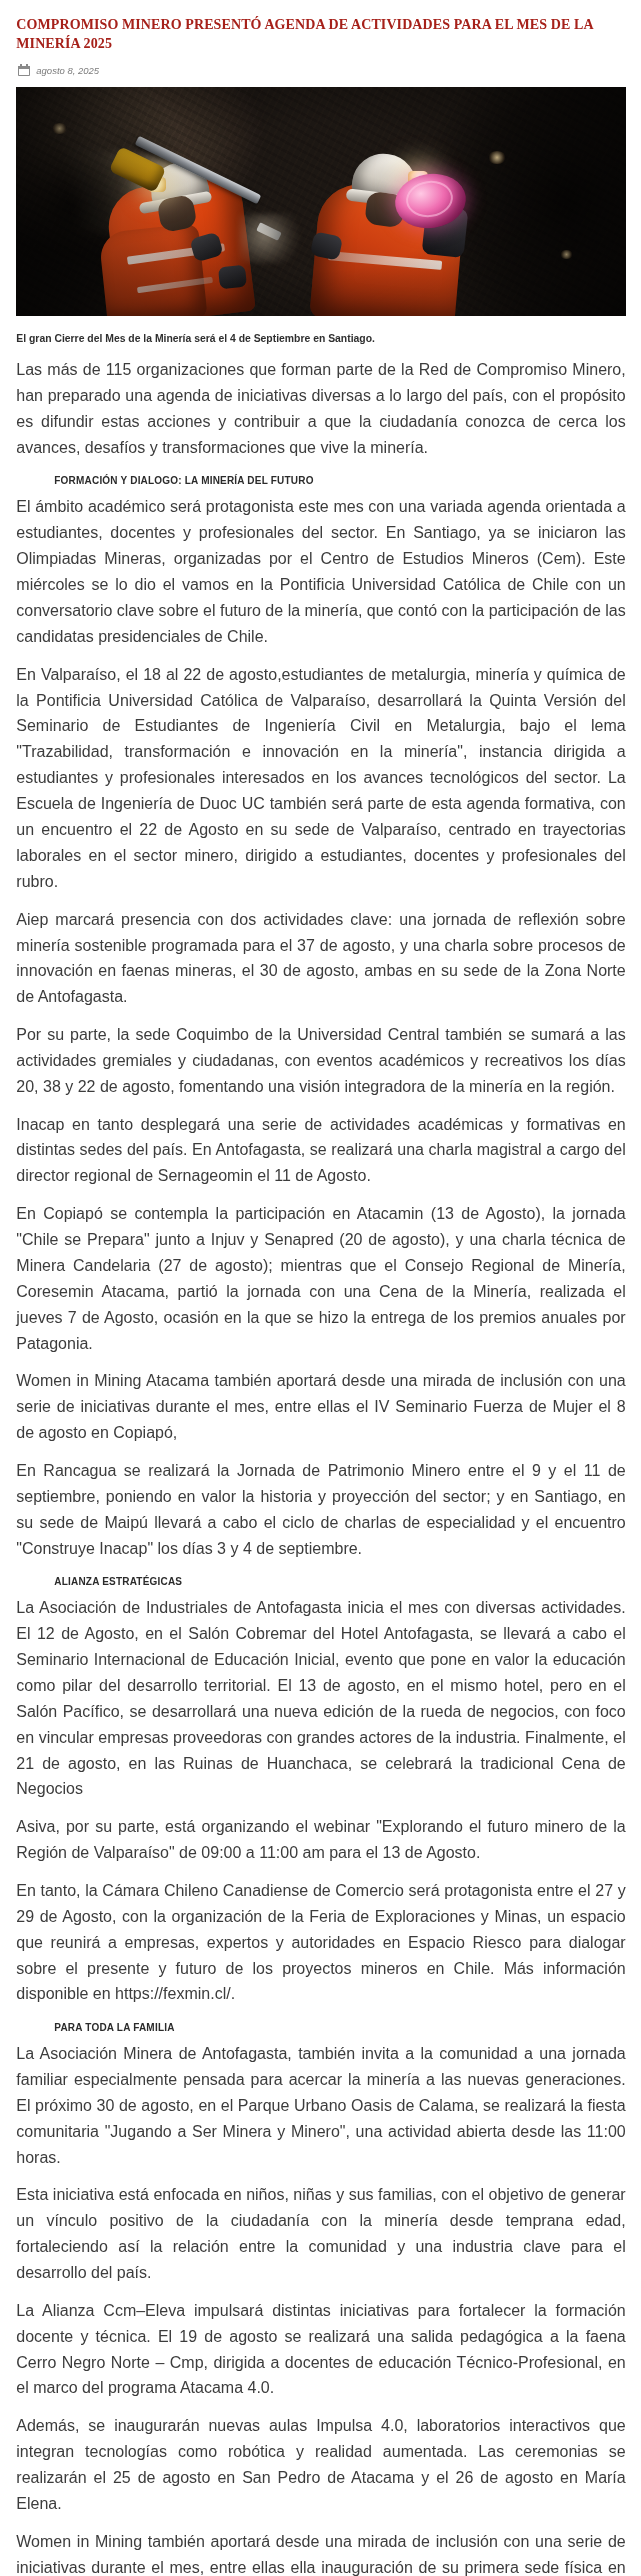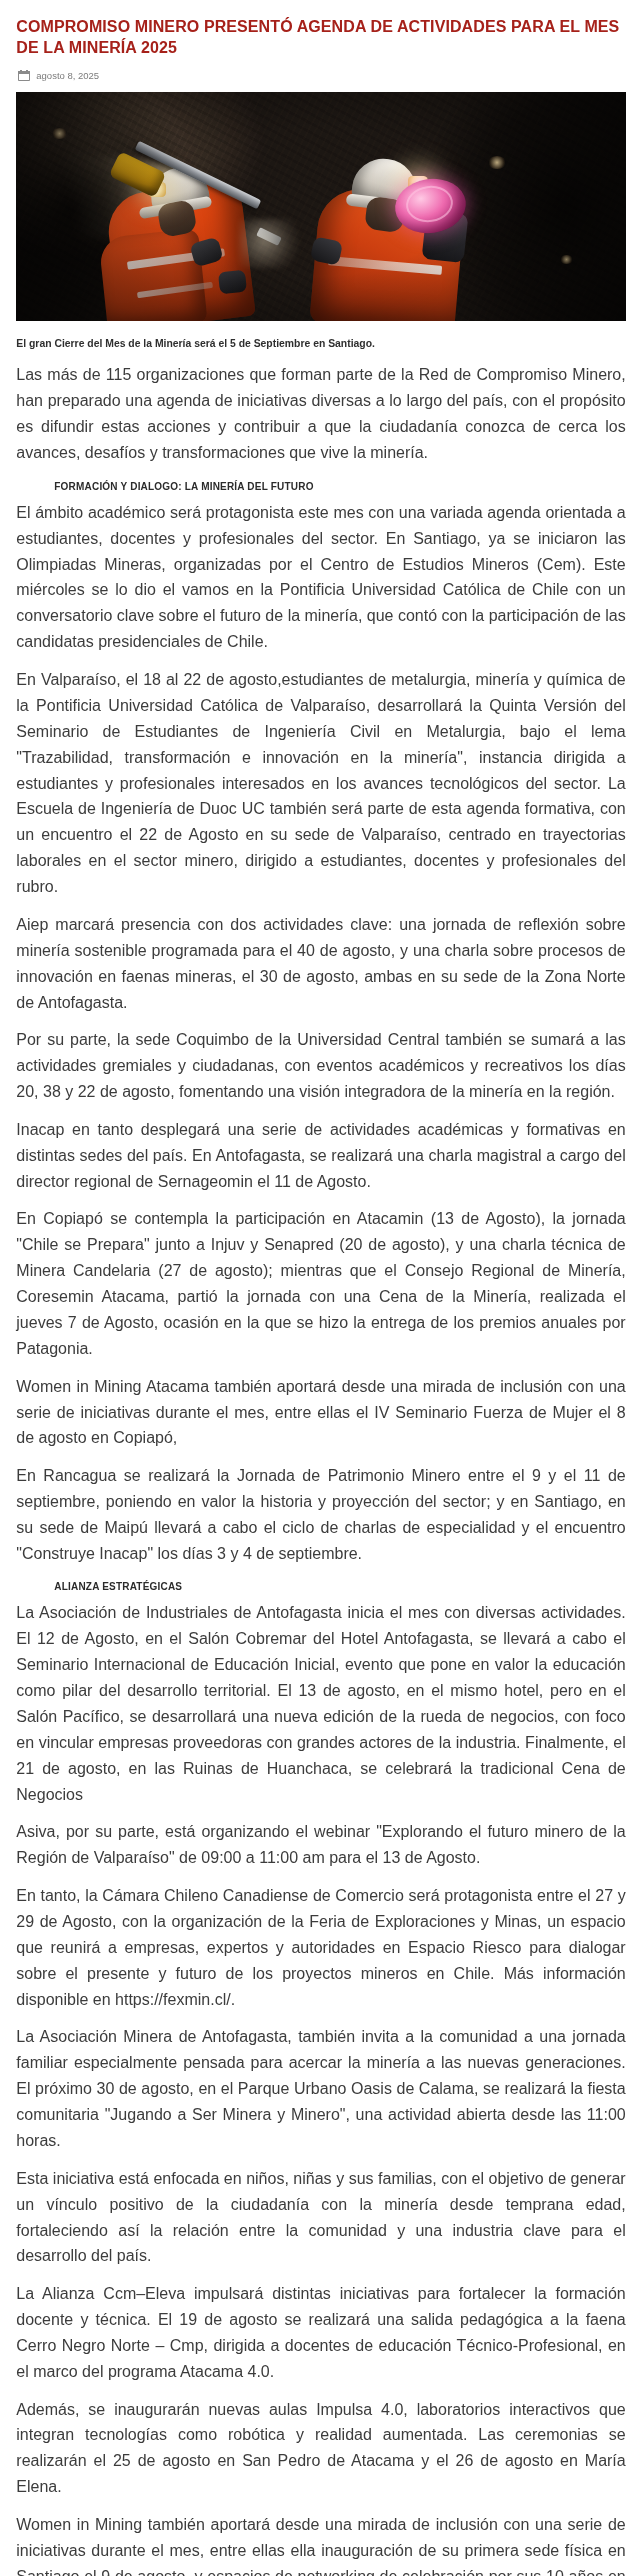--- a/index.html
+++ b/index.html
@@ -12,32 +12,34 @@
     width: 642px;
     font-family: "Liberation Sans", sans-serif;
     color: #333333;
   }
   .page {
     width: 642px;
     padding: 12.7px 16.3px 23.6px 16.3px;
   }
   .article-title {
     color: #a6211a;
-    font-size: 16px;
+    font-size: 14px;
     font-weight: bold;
     line-height: 1.32;
     letter-spacing: 0.1px;
     text-transform: uppercase;
     margin: 3.6px 0 11px 0;
+    font-family: Liberation Serif, serif;
   }
   .meta-row {
     display: flex;
     align-items: center;
     gap: 6.4px;
     margin: 0 0 11px 1.8px;
+    font-style: italic;
   }
   .cal-icon {
     width: 11.8px;
     height: 11.8px;
     position: relative;
     display: inline-block;
     flex: 0 0 auto;
   }
   .cal-icon .body {
     position: absolute;
@@ -420,39 +422,40 @@
       <div class="mr-lamp"></div>
       <div class="mr-glove"></div>
     </div>
 
     <div class="pink-disc"></div>
     <div class="pink-ring"></div>
 
     <div class="vignette"></div>
   </div>
 
-  <p class="lead">El gran Cierre del Mes de la Minería será el 5 de Septiembre en Santiago.</p>
+  <p class="lead">El gran Cierre del Mes de la Minería será el 4 de Septiembre en Santiago.</p>
   <p class="body">Las más de 115 organizaciones que forman parte de la Red de Compromiso Minero, han preparado una agenda de iniciativas diversas a lo largo del país, con el propósito es difundir estas acciones y contribuir a que la ciudadanía conozca de cerca los avances, desafíos y transformaciones que vive la minería.</p>
 
   <h3 class="section">FORMACIÓN Y DIALOGO: LA MINERÍA DEL FUTURO</h3>
   <p class="body">El ámbito académico será protagonista este mes con una variada agenda orientada a estudiantes, docentes y profesionales del sector. En Santiago, ya se iniciaron las Olimpiadas Mineras, organizadas por el Centro de Estudios Mineros (Cem). Este miércoles se lo dio el vamos en la Pontificia Universidad Católica de Chile con un conversatorio clave sobre el futuro de la minería, que contó con la participación de las candidatas presidenciales de Chile.</p>
   <p class="body">En Valparaíso, el 18 al 22 de agosto,estudiantes de metalurgia, minería y química de la Pontificia Universidad Católica de Valparaíso, desarrollará la Quinta Versión del Seminario de Estudiantes de Ingeniería Civil en Metalurgia, bajo el lema "Trazabilidad, transformación e innovación en la minería", instancia dirigida a estudiantes y profesionales interesados en los avances tecnológicos del sector. La Escuela de Ingeniería de Duoc UC también será parte de esta agenda formativa, con un encuentro el 22 de Agosto en su sede de Valparaíso, centrado en trayectorias laborales en el sector minero, dirigido a estudiantes, docentes y profesionales del rubro.</p>
-  <p class="body">Aiep marcará presencia con dos actividades clave: una jornada de reflexión sobre minería sostenible programada para el 40 de agosto, y una charla sobre procesos de innovación en faenas mineras, el 30 de agosto, ambas en su sede de la Zona Norte de Antofagasta.</p>
+  <p class="body">Aiep marcará presencia con dos actividades clave: una jornada de reflexión sobre minería sostenible programada para el 37 de agosto, y una charla sobre procesos de innovación en faenas mineras, el 30 de agosto, ambas en su sede de la Zona Norte de Antofagasta.</p>
   <p class="body">Por su parte, la sede Coquimbo de la Universidad Central también se sumará a las actividades gremiales y ciudadanas, con eventos académicos y recreativos los días 20, 38 y 22 de agosto, fomentando una visión integradora de la minería en la región.</p>
   <p class="body">Inacap en tanto desplegará una serie de actividades académicas y formativas en distintas sedes del país. En Antofagasta, se realizará una charla magistral a cargo del director regional de Sernageomin el 11 de Agosto.</p>
 
   <p class="body">En Copiapó se contempla la participación en Atacamin (13 de Agosto), la jornada "Chile se Prepara" junto a Injuv y Senapred (20 de agosto), y una charla técnica de Minera Candelaria (27 de agosto); mientras que el Consejo Regional de Minería, Coresemin Atacama, partió la jornada con una Cena de la Minería, realizada el jueves 7 de Agosto, ocasión en la que se hizo la entrega de los premios anuales por Patagonia.</p>
   <p class="body">Women in Mining Atacama también aportará desde una mirada de inclusión con una serie de iniciativas durante el mes, entre ellas el IV Seminario Fuerza de Mujer el 8 de agosto en Copiapó,</p>
   <p class="body">En Rancagua se realizará la Jornada de Patrimonio Minero entre el 9 y el 11 de septiembre, poniendo en valor la historia y proyección del sector; y en Santiago, en su sede de Maipú llevará a cabo el ciclo de charlas de especialidad y el encuentro "Construye Inacap" los días 3 y 4 de septiembre.</p>
 
   <h3 class="section">ALIANZA ESTRATÉGICAS</h3>
   <p class="body">La Asociación de Industriales de Antofagasta inicia el mes con diversas actividades. El 12 de Agosto, en el Salón Cobremar del Hotel Antofagasta, se llevará a cabo el Seminario Internacional de Educación Inicial, evento que pone en valor la educación como pilar del desarrollo territorial.  El 13 de agosto, en el mismo hotel, pero en el Salón Pacífico, se desarrollará una nueva edición de la rueda de negocios, con foco en vincular empresas proveedoras con grandes actores de la industria. Finalmente, el 21 de agosto, en las Ruinas de Huanchaca, se celebrará la tradicional Cena de Negocios</p>
   <p class="body">Asiva, por su parte, está organizando el webinar "Explorando el futuro minero de la Región de Valparaíso" de 09:00 a 11:00 am para el 13 de Agosto.</p>
   <p class="body">En tanto, la Cámara Chileno Canadiense de Comercio será protagonista entre el 27 y 29 de Agosto, con la organización de la Feria de Exploraciones y Minas, un espacio que reunirá a empresas, expertos y autoridades en Espacio Riesco para dialogar sobre el presente y futuro de los proyectos mineros en Chile. Más información disponible en https://fexmin.cl/.</p>
 
+  <h3 class="section">PARA TODA LA FAMILIA</h3>
   <p class="body">La Asociación Minera de Antofagasta, también invita a la comunidad a una jornada familiar especialmente pensada para acercar la minería a las nuevas generaciones. El próximo 30 de agosto, en el Parque Urbano Oasis de Calama, se realizará la fiesta comunitaria "Jugando a Ser Minera y Minero", una actividad abierta desde las 11:00 horas.</p>
   <p class="body">Esta iniciativa está enfocada en niños, niñas y sus familias, con el objetivo de generar un vínculo positivo de la ciudadanía con la minería desde temprana edad, fortaleciendo así la relación entre la comunidad y una industria clave para el desarrollo del país.</p>
 
   <p class="body">La Alianza Ccm–Eleva impulsará distintas iniciativas para fortalecer la formación docente y técnica. El 19 de agosto se realizará una salida pedagógica a la faena Cerro Negro Norte – Cmp, dirigida a docentes de educación Técnico-Profesional, en el marco del programa Atacama 4.0.</p>
   <p class="body">Además, se inaugurarán nuevas aulas Impulsa 4.0, laboratorios interactivos que integran tecnologías como robótica y realidad aumentada. Las ceremonias se realizarán el 25 de agosto en San Pedro de Atacama y el 26 de agosto en María Elena.</p>
   <p class="body">Women in Mining también aportará desde una mirada de inclusión con una serie de iniciativas durante el mes, entre ellas ella inauguración de su primera sede física en Santiago el 9 de agosto, y espacios de networking de celebración por sus 10 años en los 8 núcleos regionales el 23 de Agosto.</p>
   <p class="body">Finalmente, el gran evento de cierre del Mes de la Minería se realizará el 4 de Septiembre en el Hotel Mandarín Oriental.</p>
 
 </div>
 

